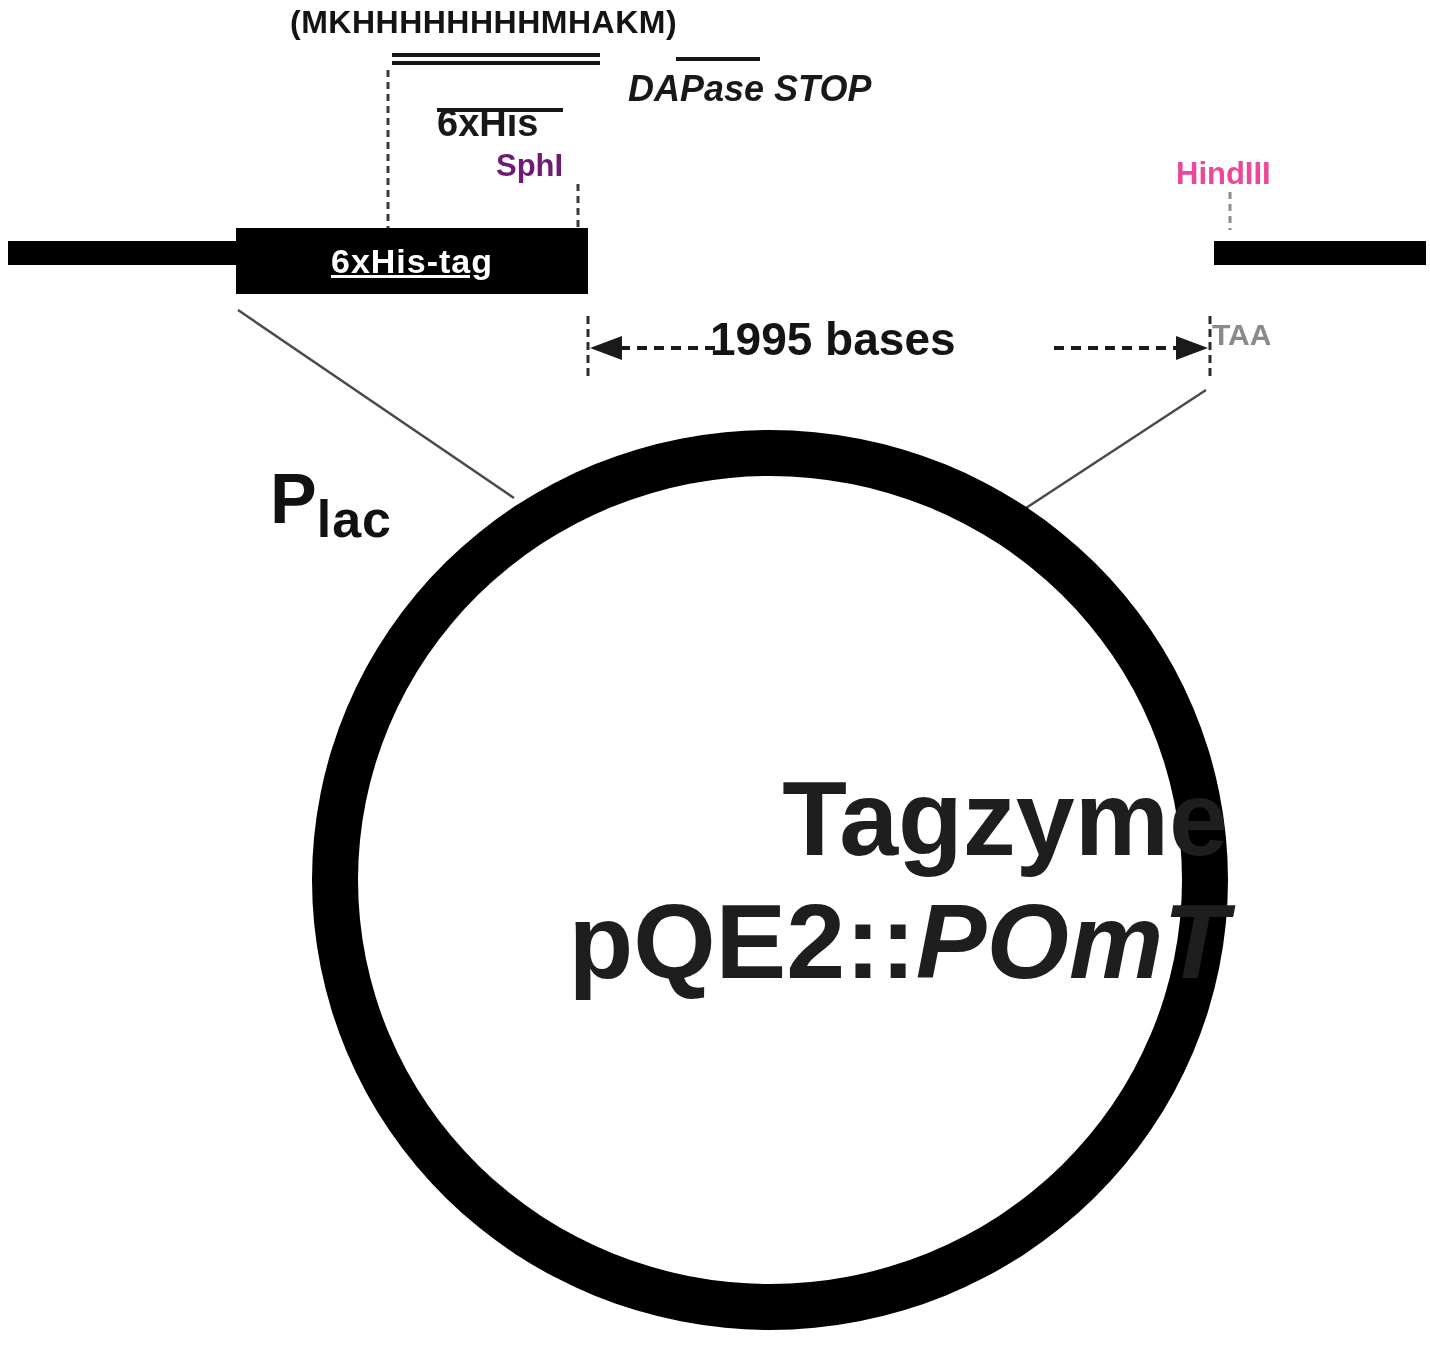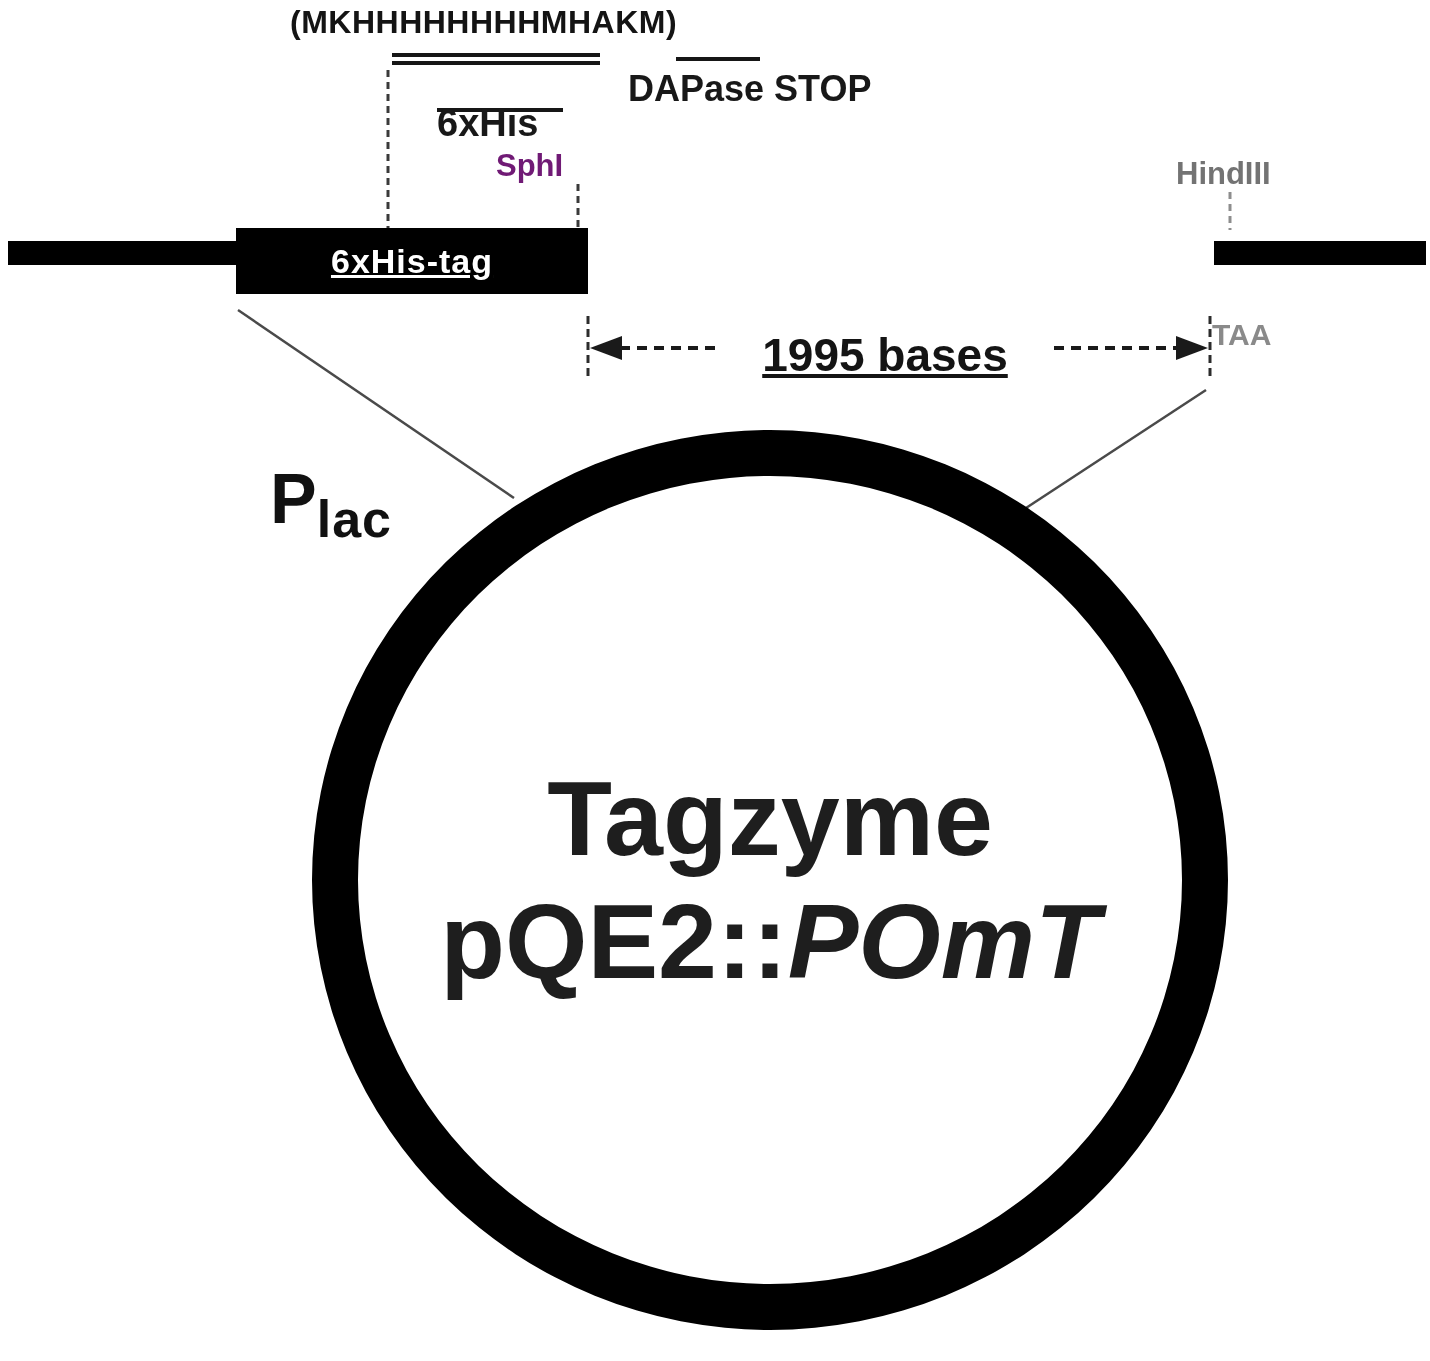--- a/index.html
+++ b/index.html
@@ -27,28 +27,29 @@
   #his-underline   { left: 437px; top: 108px; width: 126px; height: 4px; }
 
   #his-label {
     left: 437px; top: 66px;
     font-size: 38px; font-weight: 700; color: #181818; margin-top: 36px;
   }
   #dapase-label {
     left: 628px; top: 68px;
     font-size: 36px; font-weight: 700; color: #181818;
     white-space: nowrap;
+    font-style: italic;
   }
   #sphi-label {
     left: 496px; top: 148px;
     font-size: 31px; font-weight: 700; color: #701a75;
   }
   #hindiii-label {
     left: 1176px; top: 156px;
-    font-size: 31px; font-weight: 700; color: #737373;
+    font-size: 31px; font-weight: 700; color: #ec4899;
   }
 
   
   #bar-left  { left: 8px;    top: 241px; width: 230px; height: 24px; background: #000; }
   #bar-right { left: 1214px; top: 241px; width: 212px; height: 24px; background: #000; }
   #his-box {
     left: 236px; top: 228px; width: 352px; height: 66px;
     background: #000; color: #ffffff;
     display: flex; align-items: center; justify-content: center;
     font-size: 34px; font-weight: 700; letter-spacing: 1px; text-decoration: underline;
@@ -59,25 +60,23 @@
     display: flex; align-items: center; justify-content: center;
     font-size: 38px; font-weight: 700; font-style: italic; color: #111;
     letter-spacing: 1px;
   }
   #taa-label {
     left: 1212px; top: 294px;
     font-size: 30px; font-weight: 700; color: #8a8a8a; margin-top: 24px;
   }
 
   #bases-label {
-    left: 710px; top: 328px; width: 350px;
-    text-align: center;
+    left: 710px; top: 312px; width: 350px;
     font-size: 46px; font-weight: 700; color: #141414;
     white-space: nowrap;
-    text-decoration: underline;
   }
 
   #plac-label {
     left: 270px; top: 464px;
     font-size: 70px; font-weight: 700; color: #111;
     line-height: 1;
   }
   #plac-label .sub {
     font-size: 52px; font-weight: 700;
     vertical-align: -14px;
@@ -90,21 +89,21 @@
     width: 916px; height: 900px;
     border: 46px solid #000;
     border-radius: 50%;
     box-sizing: border-box;
     background: #ffffff;
   }
   #plasmid-text {
     left: 312px; top: 430px;
     width: 916px; height: 900px;
     display: flex; flex-direction: column;
-    align-items: center; justify-content: center;
+    align-items: flex-end; justify-content: center;
     gap: 6px;
   }
   .plasmid-line {
     font-size: 106px; font-weight: 700; color: #1e1e1e;
     line-height: 1.1; white-space: nowrap;
   }
   .italic { font-style: italic; }
 
   #overlay-lines { left: 0; top: 0; width: 1430px; height: 1361px; pointer-events: none; }
 </style>

